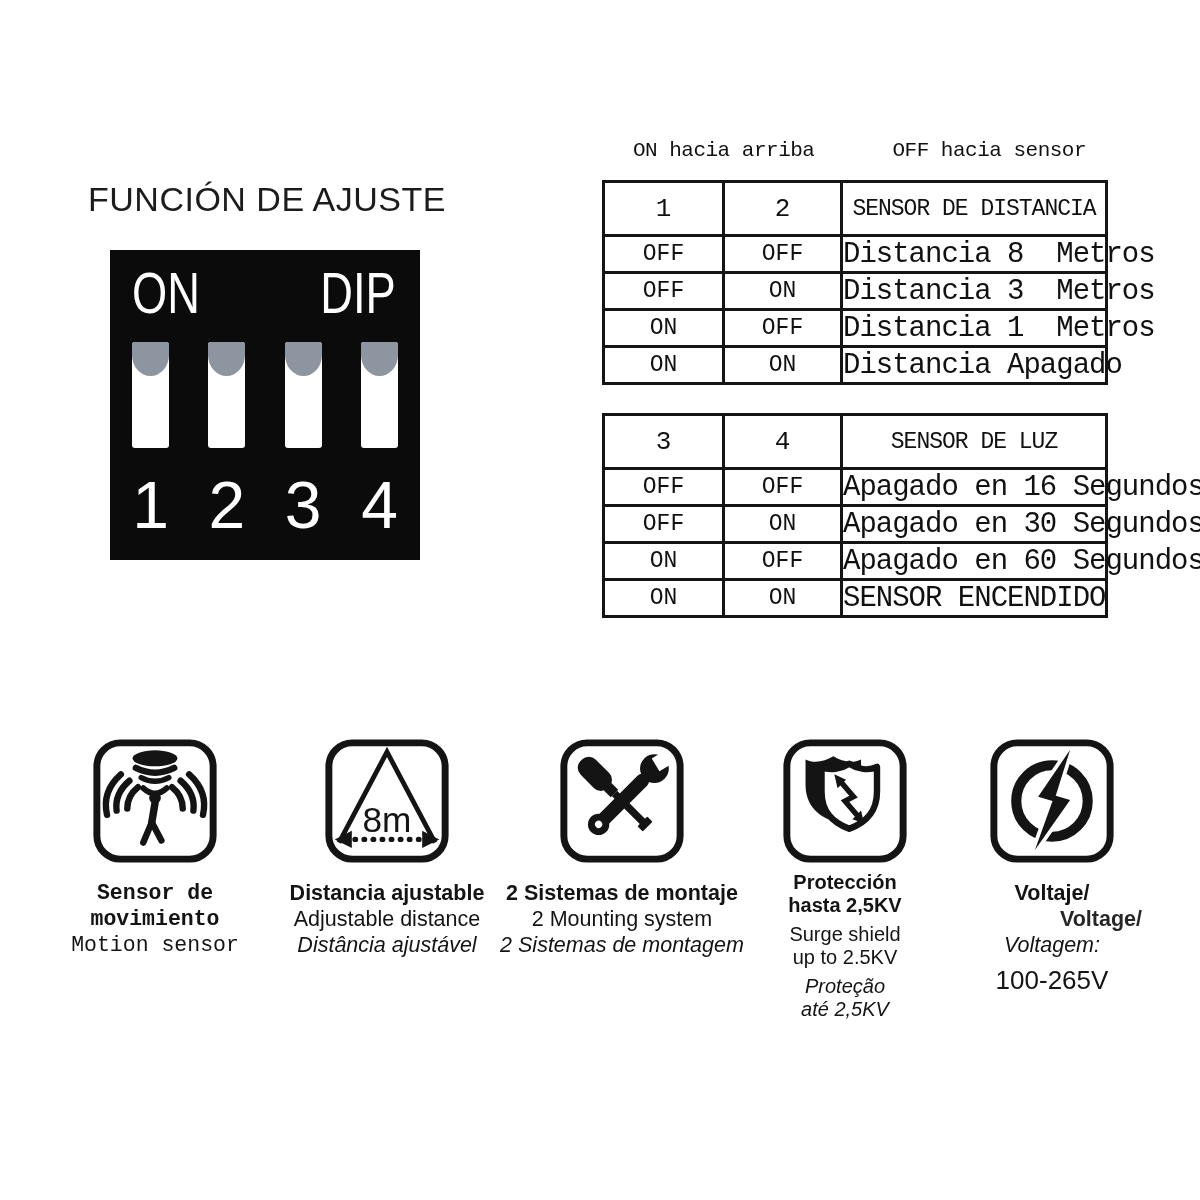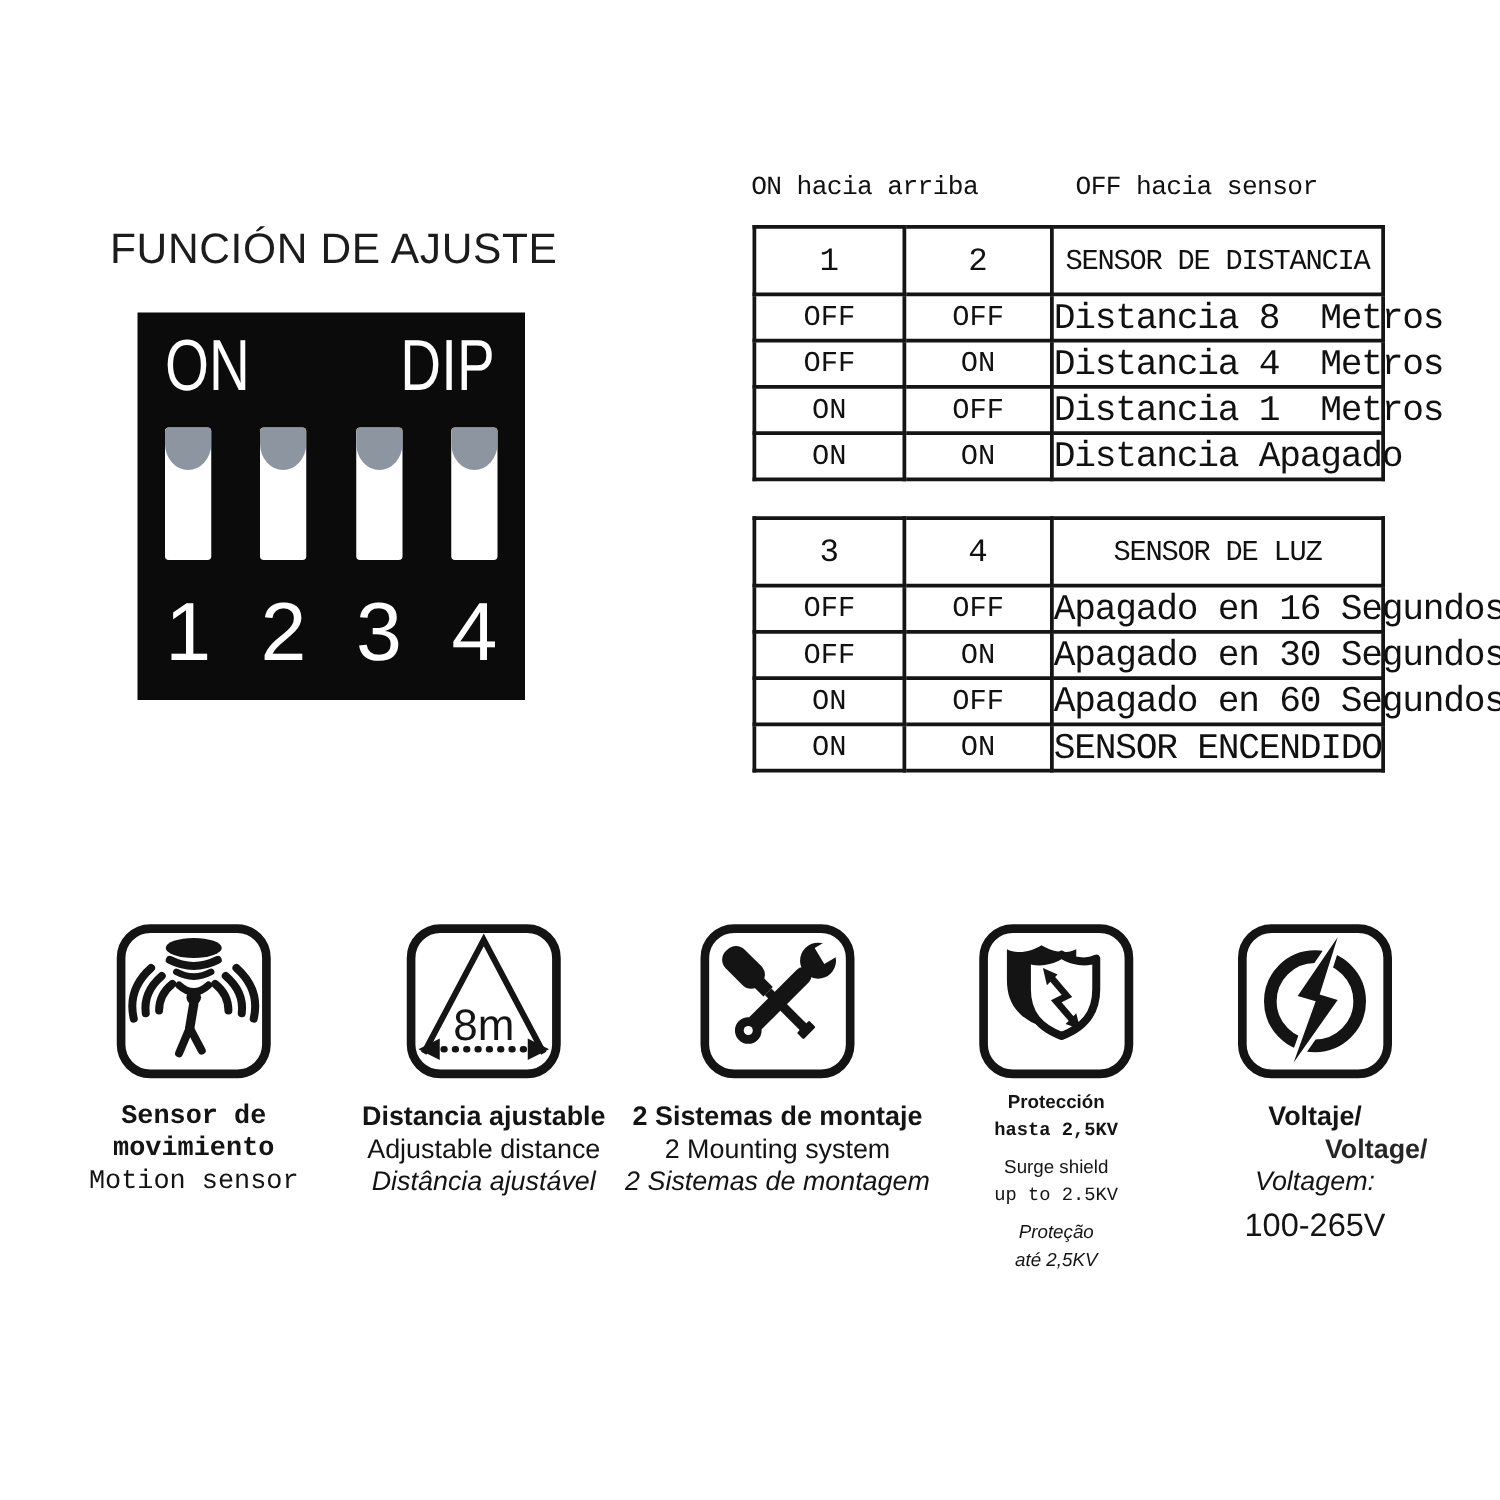--- a/index.html
+++ b/index.html
@@ -17,44 +17,44 @@
   .dip-on{transform:scaleX(.78);transform-origin:left center;}
   .dip-lbl{transform:scaleX(.78);transform-origin:right center;}
   .levers{display:flex;justify-content:space-between;padding:0 22px;margin-top:26px;height:106px;}
   .lever{width:37px;height:106px;background:#ffffff;border-radius:3px;position:relative;overflow:hidden;}
   .lever-cap{position:absolute;top:0;left:0;right:0;height:34px;background:#8d95a0;
              border-radius:2px 2px 50% 50% / 2px 2px 62% 62%;}
   .dip-nums{display:flex;justify-content:space-between;padding:0 22px;margin-top:28px;}
   .dip-nums span{width:37px;text-align:center;color:#fff;font-size:66px;line-height:58px;font-weight:400;}
 
   
-  .legend{position:absolute;left:576px;top:139px;width:503px;display:flex;justify-content:center;gap:78px;
+  .legend{position:absolute;left:608px;top:139px;width:503px;display:flex;justify-content:center;gap:78px;
           font-family:"Liberation Mono",monospace;font-size:21px;letter-spacing:-.5px;color:#111;white-space:pre;}
   .tbl{position:absolute;left:602px;border-collapse:collapse;table-layout:fixed;width:503px;
        font-family:"Liberation Mono",monospace;color:#111;}
   .tbl-distance{top:180px;}
   .tbl-light{top:413px;}
   .tbl td{border:3px solid #151515;text-align:center;vertical-align:middle;padding:0;}
   .tbl col.c1{width:120px;} .tbl col.c2{width:118px;} .tbl col.c3{width:265px;}
   .tbl .hdr td{height:51px;font-size:26px;}
   .tbl .hdr td.c3{font-size:23px;letter-spacing:-1px;}
   .tbl tbody td{height:34px;font-size:23px;}
   .tbl tbody td.c3{font-size:29px;letter-spacing:-1px;white-space:pre;}
 
   
   .feature{position:absolute;top:736px;text-align:center;}
   .f1{left:30px;width:250px;font-family:Liberation Mono, monospace;} .f2{left:272px;width:230px;} .f3{left:487px;width:270px;}
   .f4{left:755px;width:180px;} .f5{left:962px;width:180px;}
   .ficon{display:block;margin:0 auto;}
   .cap{margin-top:14px;}
   .cap div{font-size:21.5px;line-height:26px;color:#141414;}
   .cap-sm{margin-top:5px;}
-  .cap-sm div{font-size:15px;line-height:22.5px;}
+  .cap-sm div{font-size:20px;line-height:22.5px;}
   .ln-b{font-weight:700;} .ln-m{font-weight:700;opacity:.92;text-align:right;} .ln-i{font-style:italic;}
-  .gap-after{margin-bottom:7px;font-family:Liberation Mono, monospace;}
+  .gap-after{margin-bottom:7px;}
   .volt-last{font-size:26px !important;margin-top:9px;}
   svg .ink{fill:#141414;} svg .stk{stroke:#141414;fill:none;}
 </style>
 </head>
 <body>
 
 <div class="canvas">
 
   <div class="title">FUNCIÓN DE AJUSTE</div>
 
@@ -103,21 +103,21 @@
         <td class="c3">SENSOR DE DISTANCIA</td>
       </tr>
       <tr>
         <td class="c1">OFF</td>
         <td class="c2">OFF</td>
         <td class="c3">Distancia 8  Metros</td>
       </tr>
       <tr>
         <td class="c1">OFF</td>
         <td class="c2">ON</td>
-        <td class="c3">Distancia 4  Metros</td>
+        <td class="c3">Distancia 3  Metros</td>
       </tr>
       <tr>
         <td class="c1">ON</td>
         <td class="c2">OFF</td>
         <td class="c3">Distancia 1  Metros</td>
       </tr>
       <tr>
         <td class="c1">ON</td>
         <td class="c2">ON</td>
         <td class="c3">Distancia Apagado</td>

